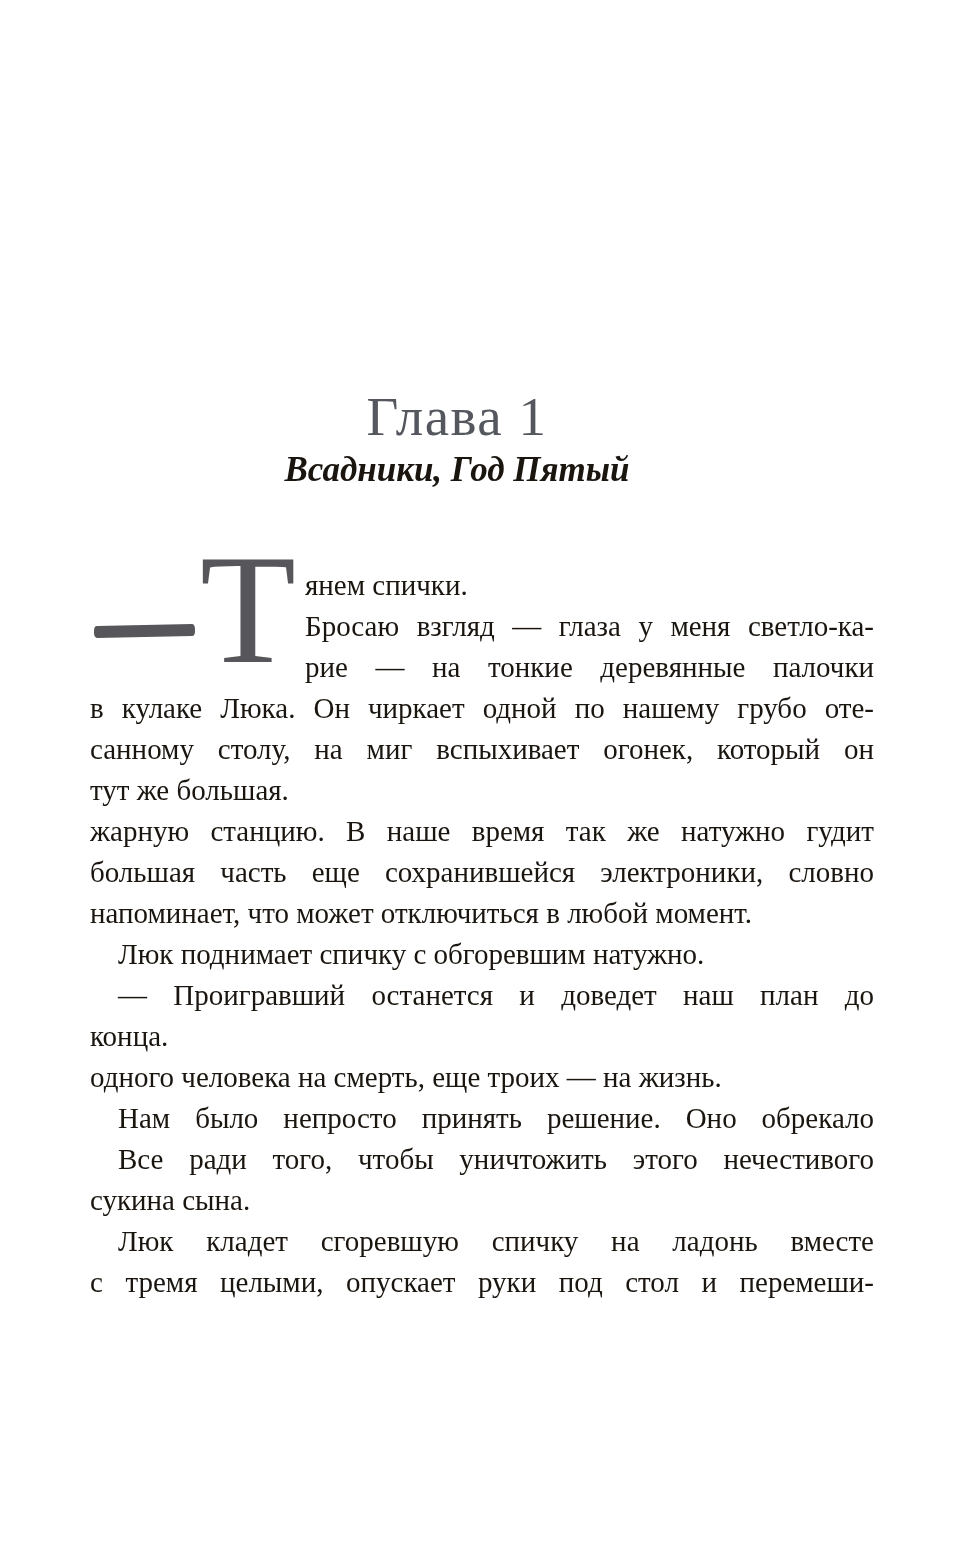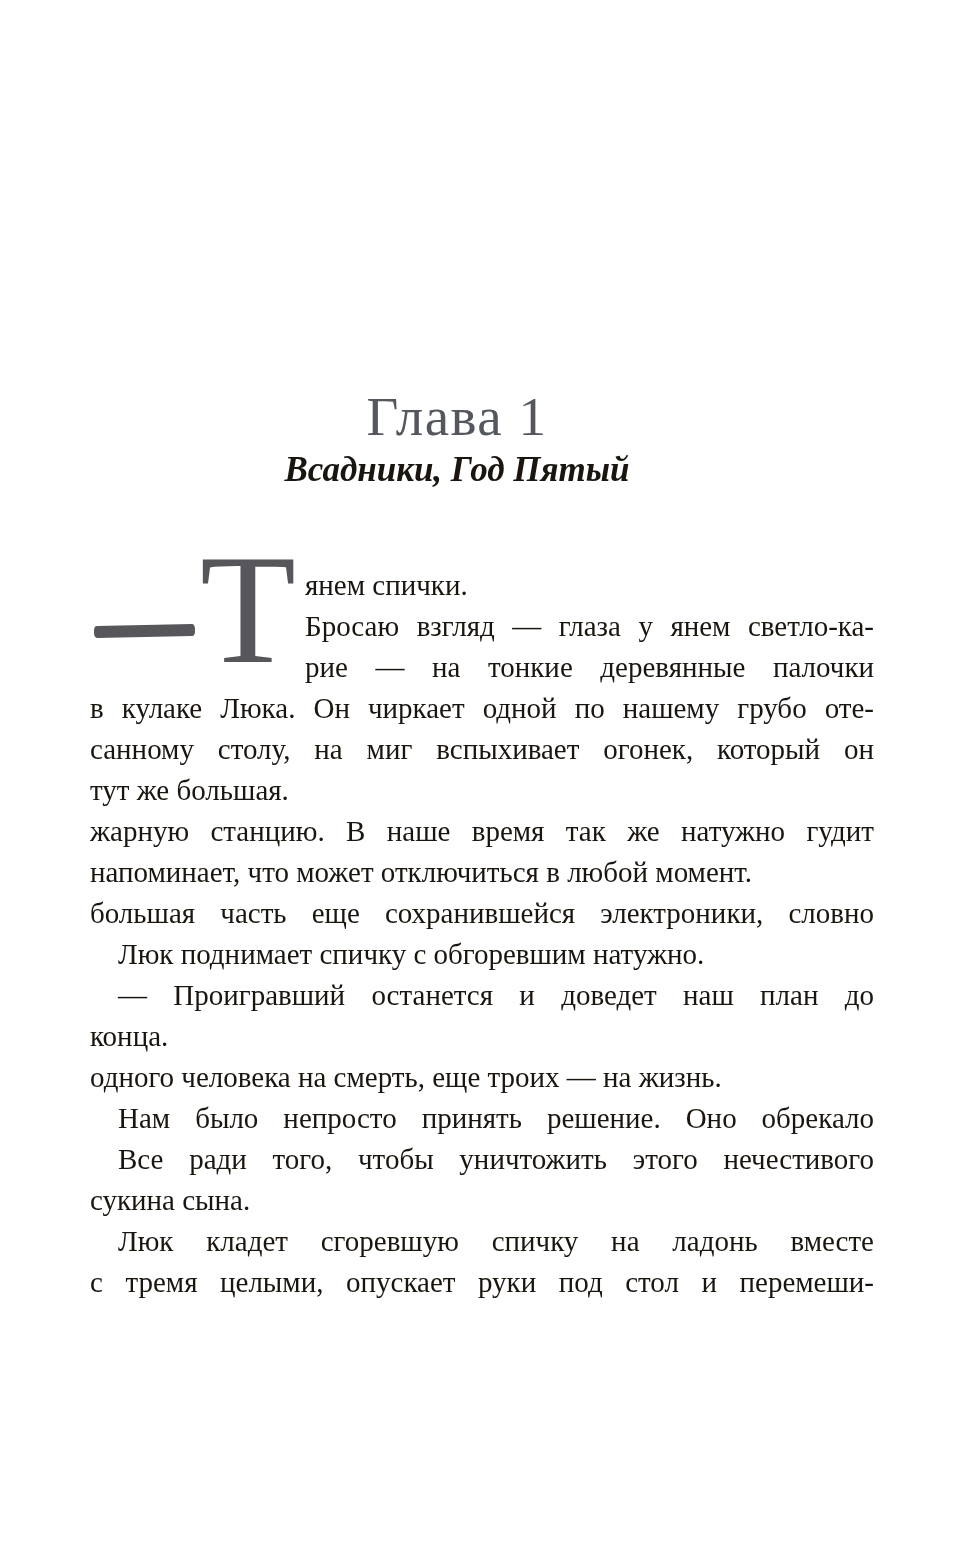--- a/index.html
+++ b/index.html
@@ -79,33 +79,33 @@
     <div class="chapter-title">Глава 1</div>
     <div class="chapter-subtitle">Всадники, Год Пятый</div>
   </header>
 
   <main class="text-block">
     <section class="opening">
       <span class="em-dash-ornament"></span>
       <div class="drop-cap">Т</div>
       <div class="narrow" id="narrow-lines">
           <div class="line">янем спички.</div>
-          <div class="line jy">Бросаю взгляд — глаза у янем светло-ка-</div>
+          <div class="line jy">Бросаю взгляд — глаза у меня светло-ка-</div>
           <div class="line jy">рие — на тонкие деревянные палочки</div>
         </div>
       <div class="wide" id="wide-lines">
           <div class="line jy">в кулаке Люка. Он чиркает одной по нашему грубо оте-</div>
           <div class="line jy">санному столу, на миг вспыхивает огонек, который он</div>
           <div class="line">тут же большая.</div>
         </div>
     </section>
     <div id="paragraphs">
         <div class="line jy">жарную станцию. В наше время так же натужно гудит</div>
+        <div class="line jy">большая часть еще сохранившейся электроники, словно</div>
         <div class="line">напоминает, что может отключиться в любой момент.</div>
-        <div class="line jy">большая часть еще сохранившейся электроники, словно</div>
         <div class="line first">Люк поднимает спичку с обгоревшим натужно.</div>
         <div class="line jy first">— Проигравший останется и доведет наш план до</div>
         <div class="line">конца.</div>
         <div class="line">одного человека на смерть, еще троих — на жизнь.</div>
         <div class="line jy first">Нам было непросто принять решение. Оно обрекало</div>
         <div class="line jy first">Все ради того, чтобы уничтожить этого нечестивого</div>
         <div class="line">сукина сына.</div>
         <div class="line jy first">Люк кладет сгоревшую спичку на ладонь вместе</div>
         <div class="line jy">с тремя целыми, опускает руки под стол и перемеши-</div>
       </div>

